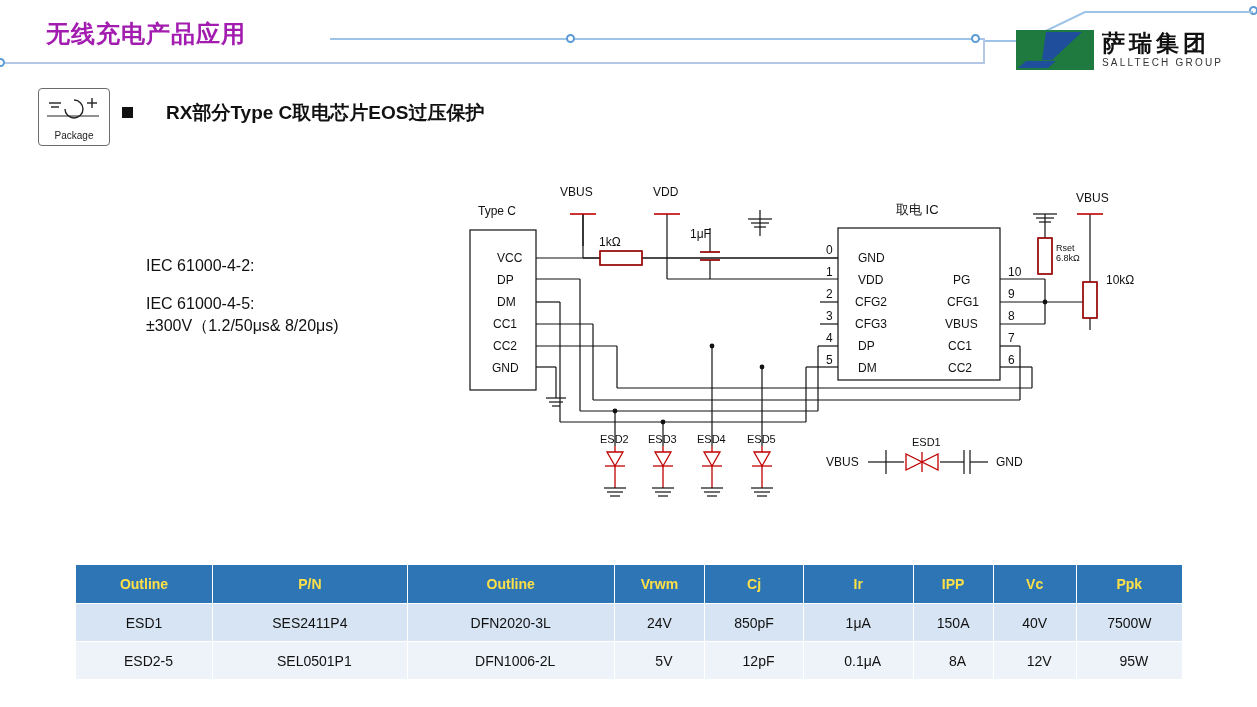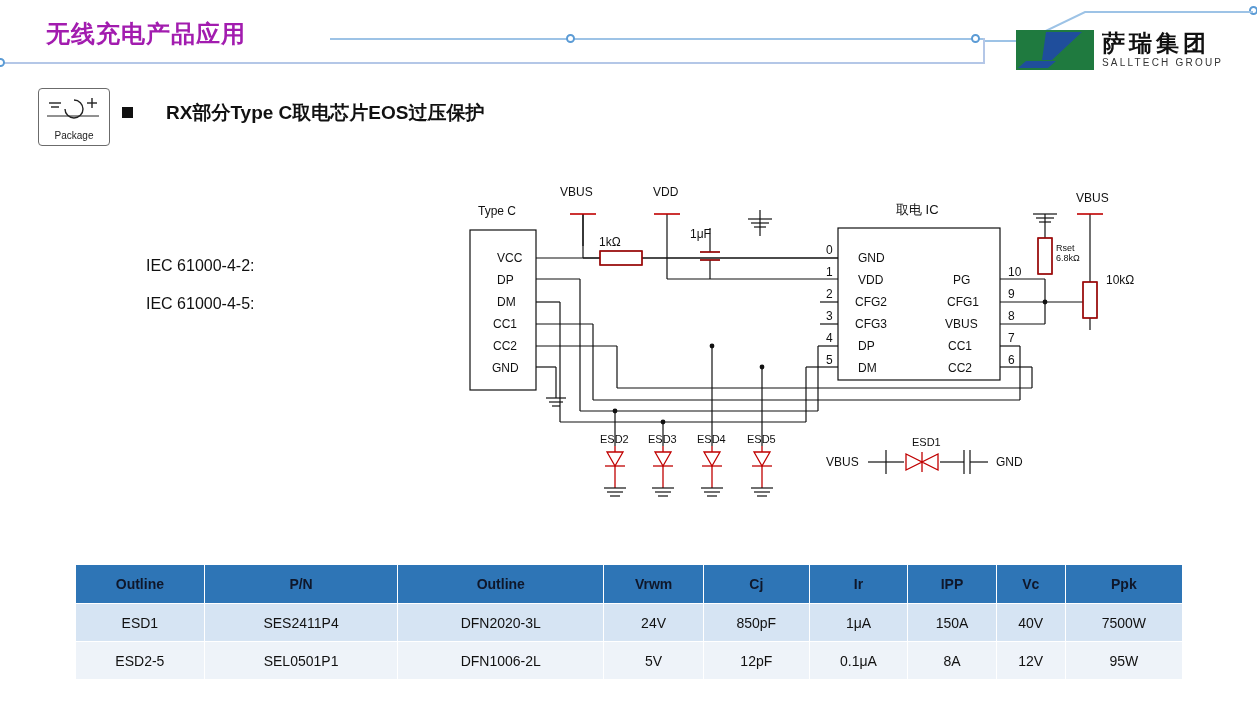--- a/index.html
+++ b/index.html
@@ -71,28 +71,28 @@
   }
   .spec .blk { margin-bottom:16px; }
   
   #schem { position:absolute; left:0; top:0; }
   
   .tbl {
     position:absolute; left:75px; top:564px; width:1108px;
     border-collapse:collapse; font-size:14px;
   }
   .tbl th {
-    background:#2e75b6; color:#0f172a; font-weight:bold;
+    background:#2e75b6; color:#fde047; font-weight:bold;
     height:36px; border:1px solid #ffffff; text-align:center;
   }
   .tbl td {
     height:35px; text-align:center; border:1px solid #ffffff; color:#111;
   }
   .tbl tr.r1 td { background:#d6e4f3; }
-  .tbl tr.r2 td { background:#eef3f9; }
+  .tbl tr.r2 td { background:#eef3f9;padding-left:10px; }
 </style>
 </head>
 <body>
 
 <div class="hdr-title">无线充电产品应用</div>
 <div class="hdr-line"></div>
 <div class="hdr-line2"></div>
 <div class="hdr-vert"></div>
 <div class="node" style="left:-4px; top:58px;"></div>
 <div class="node" style="left:566px; top:34px;"></div>
@@ -130,20 +130,21 @@
 
 <div class="sec-bullet"></div>
 <div class="sec-title">RX部分Type C取电芯片EOS过压保护</div>
 
 <div class="spec">
   <div class="blk">
     <div>IEC 61000-4-2:</div>
   </div>
   <div class="blk">
     <div>IEC 61000-4-5:</div>
+    <div>±300V（1.2/50μs&amp; 8/20μs)</div>
   </div>
 </div>
 
 <svg id="schem" width="1257" height="540">
   <g stroke="#111" stroke-width="1.2" fill="none">
 
     <rect x="470" y="230" width="66" height="160"></rect>
 
     <rect x="838" y="228" width="162" height="152"></rect>
 

